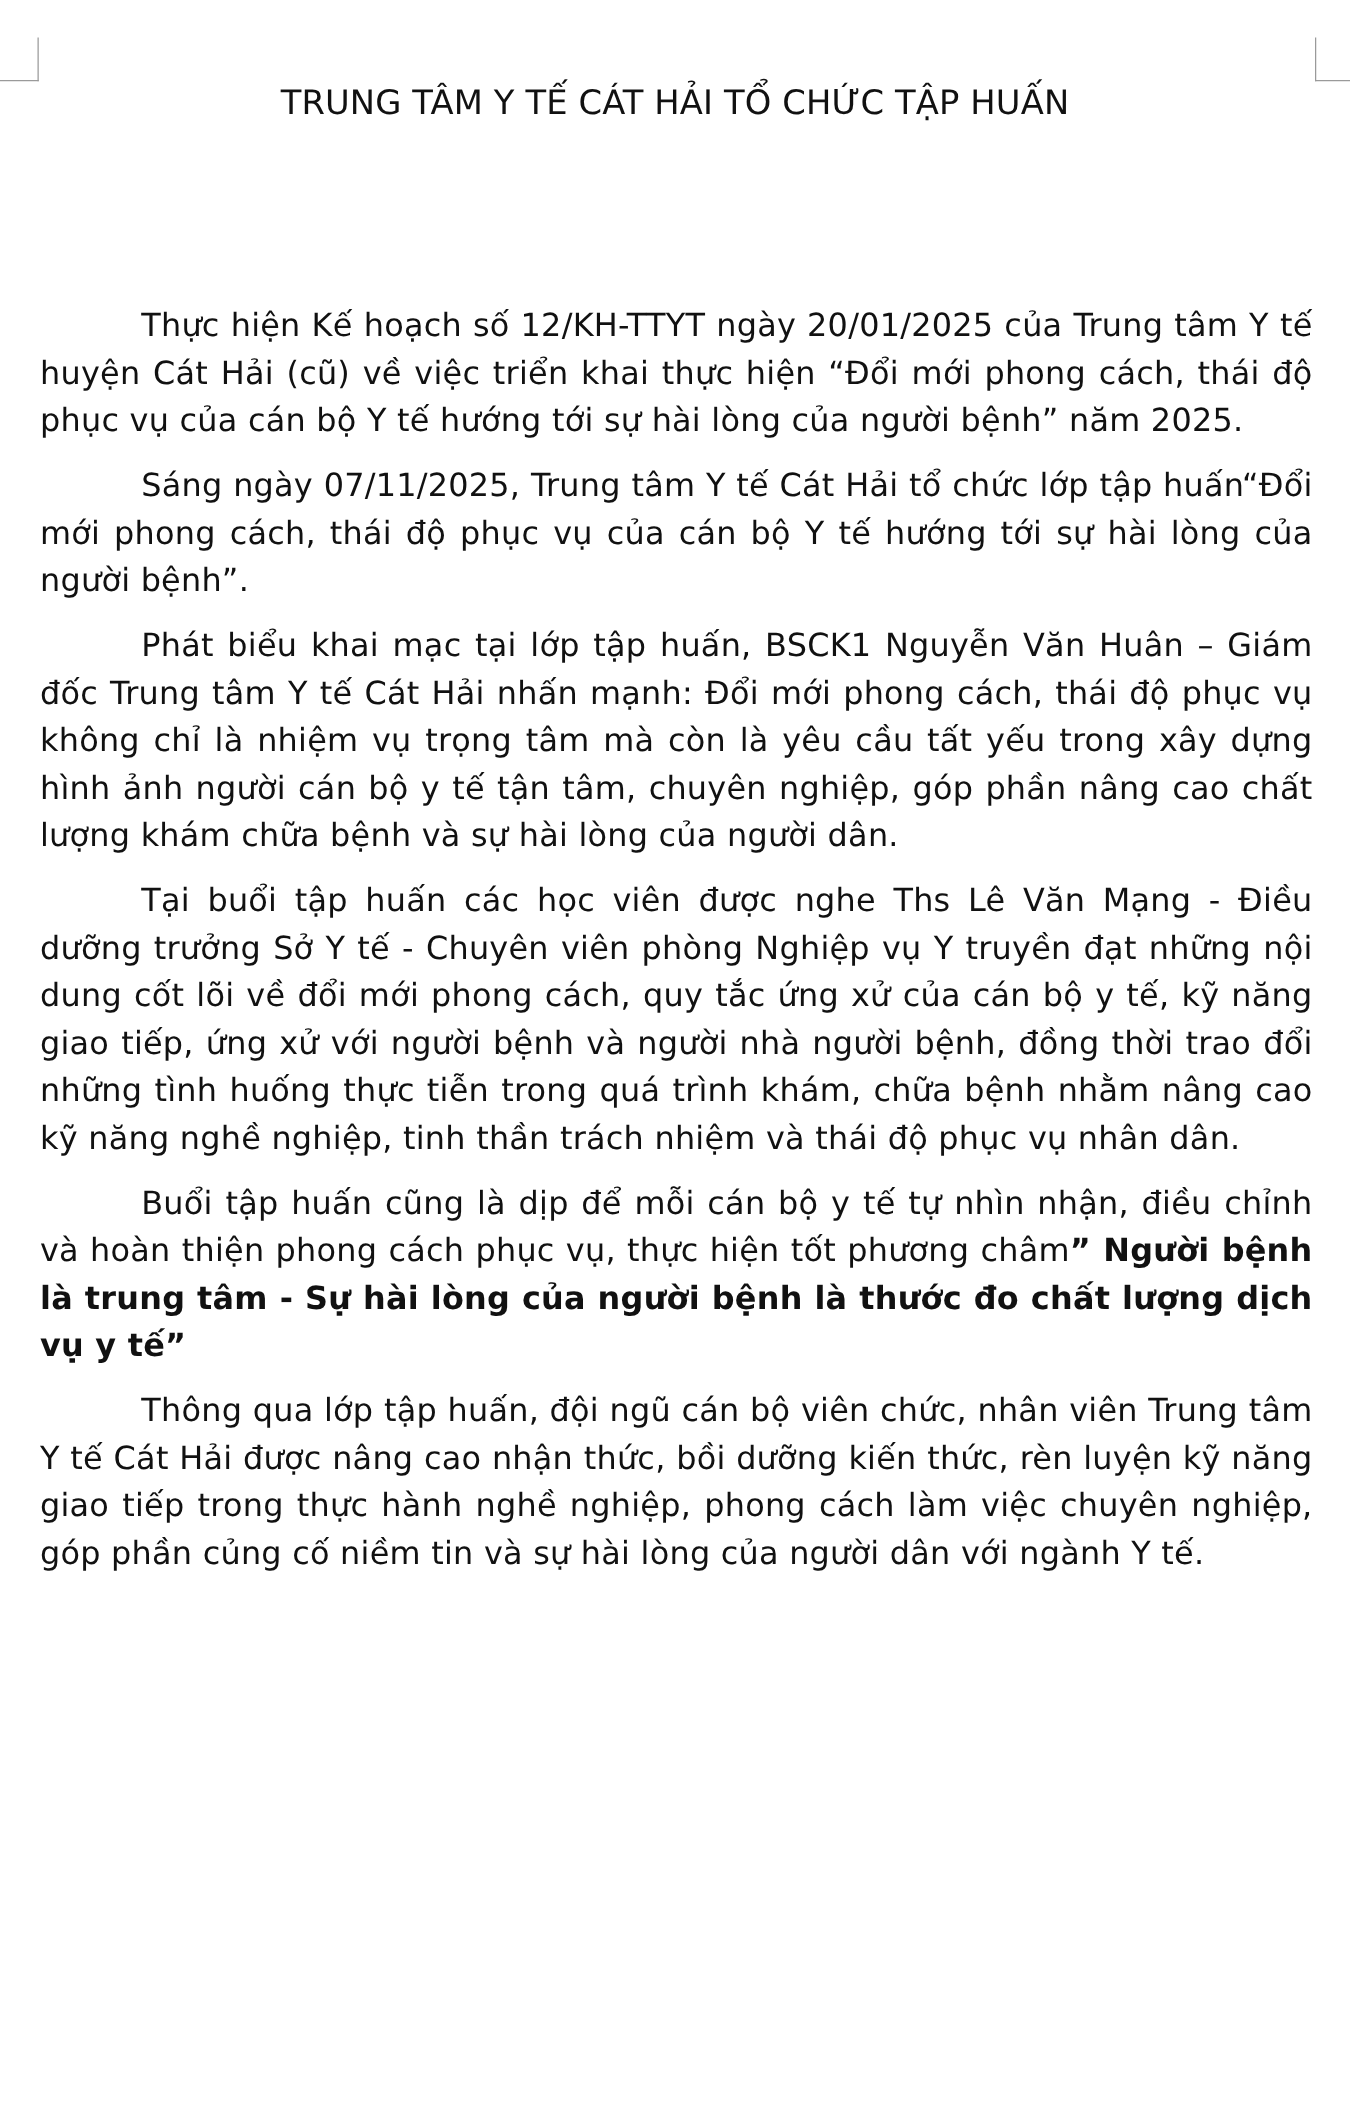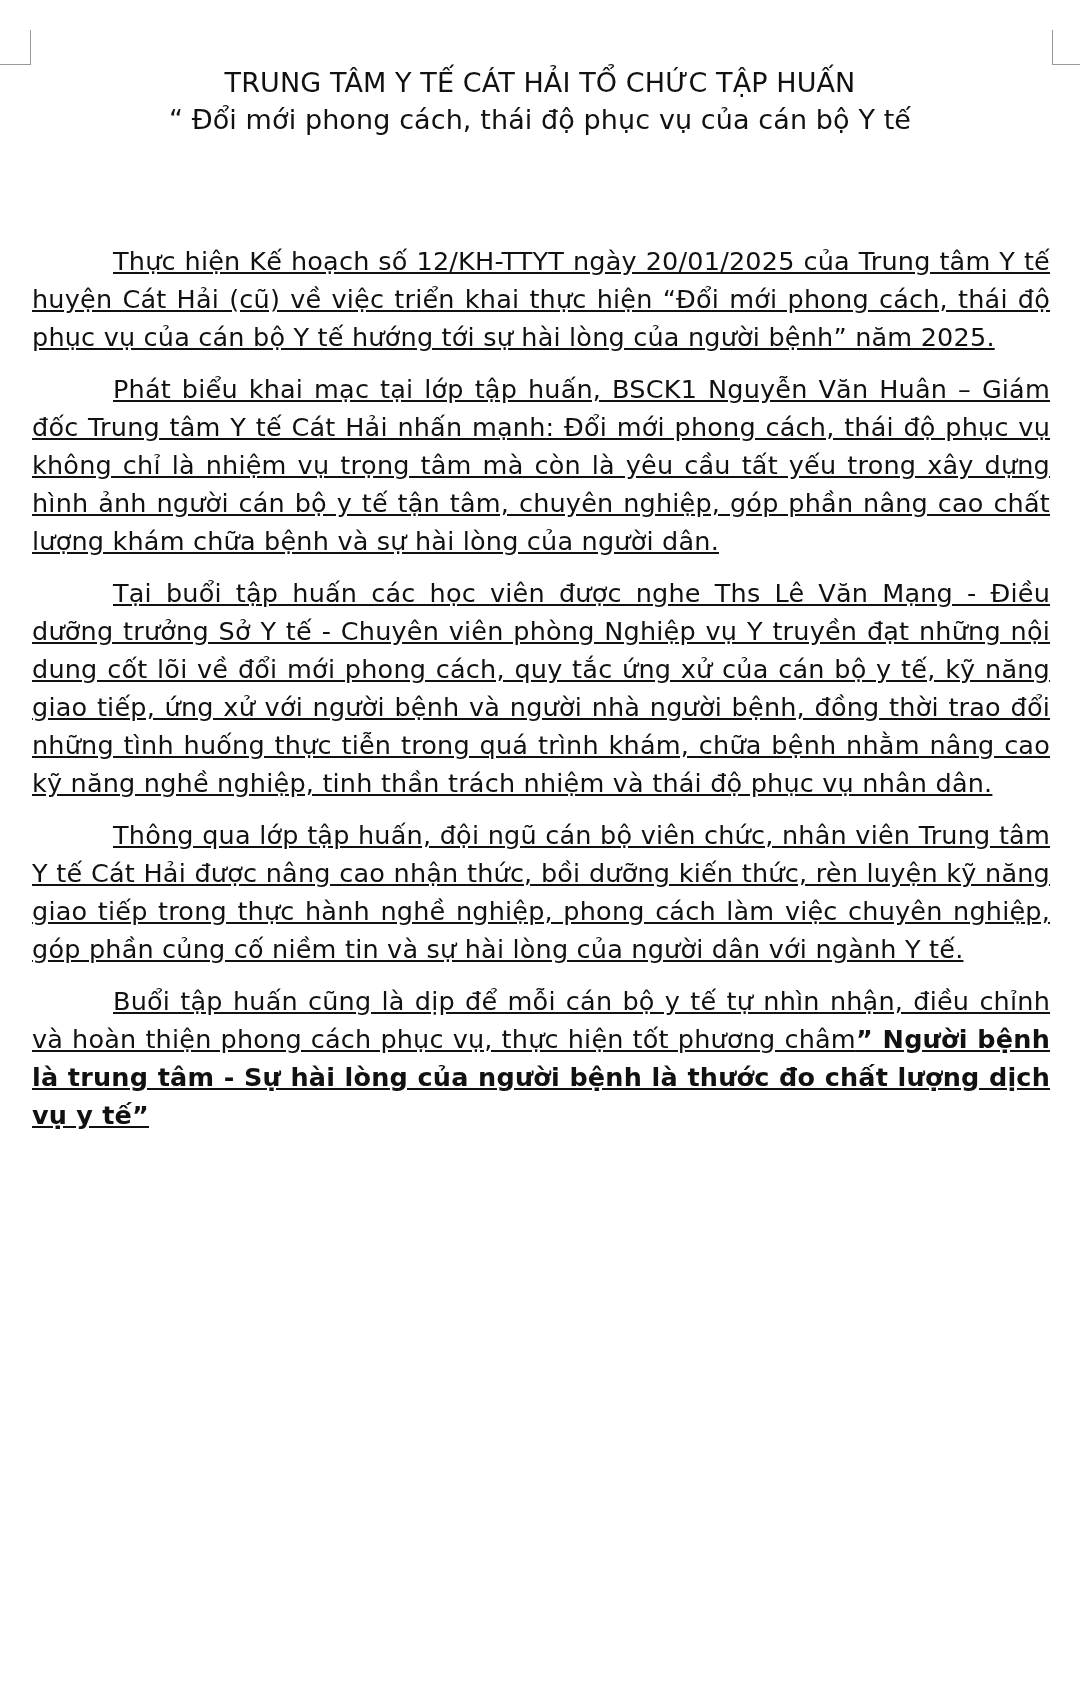--- a/index.html
+++ b/index.html
@@ -56,46 +56,47 @@
       left: 32px;
       width: 1018px;
     }
     .paragraph {
       margin: 0 0 14px 0;
       font-size: 25.5px;
       line-height: 38px;
       text-align: justify;
       text-indent: 81px;
       letter-spacing: 0.2px;
-      text-decoration: underline;
     }
     .paragraph .bold {
       font-weight: bold;
     }
   </style>
 </head>
 <body>
 
 <div class="corner corner-left"></div>
 <div class="corner corner-right"></div>
 
 <header class="title-block">
   <span class="title-line">TRUNG TÂM Y TẾ CÁT HẢI TỔ CHỨC TẬP HUẤN</span>
-  <span class="title-line">“ Đổi mới phong cách, thái độ phục vụ của cán bộ Y tế</span>
 </header>
 
 <main class="article-body">
   <p class="paragraph">
     <span>Thực hiện Kế hoạch số 12/KH-TTYT ngày 20/01/2025 của Trung tâm Y tế huyện Cát Hải (cũ) về việc triển khai thực hiện “Đổi mới phong cách, thái độ phục vụ của cán bộ Y tế hướng tới sự hài lòng của người bệnh” năm 2025.</span>
+  </p>
+  <p class="paragraph">
+    <span>Sáng ngày 07/11/2025, Trung tâm Y tế Cát Hải tổ chức lớp tập huấn“Đổi mới phong cách, thái độ phục vụ của cán bộ Y tế hướng tới sự hài lòng của người bệnh”.</span>
   </p>
   <p class="paragraph">
     <span>Phát biểu khai mạc tại lớp tập huấn, BSCK1 Nguyễn Văn Huân – Giám đốc Trung tâm Y tế Cát Hải nhấn mạnh: Đổi mới phong cách, thái độ phục vụ không chỉ là nhiệm vụ trọng tâm mà còn là yêu cầu tất yếu trong xây dựng hình ảnh người cán bộ y tế tận tâm, chuyên nghiệp, góp phần nâng cao chất lượng khám chữa bệnh và sự hài lòng của người dân.</span>
   </p>
   <p class="paragraph">
     <span>Tại buổi tập huấn các học viên được nghe Ths Lê Văn Mạng - Điều dưỡng trưởng Sở Y tế - Chuyên viên phòng Nghiệp vụ Y truyền đạt những nội dung cốt lõi về đổi mới phong cách, quy tắc ứng xử của cán bộ y tế, kỹ năng giao tiếp, ứng xử với người bệnh và người nhà người bệnh, đồng thời trao đổi những tình huống thực tiễn trong quá trình khám, chữa bệnh nhằm nâng cao kỹ năng nghề nghiệp, tinh thần trách nhiệm và thái độ phục vụ nhân dân.</span>
   </p>
   <p class="paragraph">
-    <span>Thông qua lớp tập huấn, đội ngũ cán bộ viên chức, nhân viên Trung tâm Y tế Cát Hải được nâng cao nhận thức, bồi dưỡng kiến thức, rèn luyện kỹ năng giao tiếp trong thực hành nghề nghiệp, phong cách làm việc chuyên nghiệp, góp phần củng cố niềm tin và sự hài lòng của người dân với ngành Y tế.</span>
+    <span>Buổi tập huấn cũng là dịp để mỗi cán bộ y tế tự nhìn nhận, điều chỉnh và hoàn thiện phong cách phục vụ, thực hiện tốt phương châm</span><span class="bold">” Người bệnh là trung tâm - Sự hài lòng của người bệnh là thước đo chất lượng dịch vụ y tế”</span>
   </p>
   <p class="paragraph">
-    <span>Buổi tập huấn cũng là dịp để mỗi cán bộ y tế tự nhìn nhận, điều chỉnh và hoàn thiện phong cách phục vụ, thực hiện tốt phương châm</span><span class="bold">” Người bệnh là trung tâm - Sự hài lòng của người bệnh là thước đo chất lượng dịch vụ y tế”</span>
+    <span>Thông qua lớp tập huấn, đội ngũ cán bộ viên chức, nhân viên Trung tâm Y tế Cát Hải được nâng cao nhận thức, bồi dưỡng kiến thức, rèn luyện kỹ năng giao tiếp trong thực hành nghề nghiệp, phong cách làm việc chuyên nghiệp, góp phần củng cố niềm tin và sự hài lòng của người dân với ngành Y tế.</span>
   </p>
 </main>
 
 </body></html>

